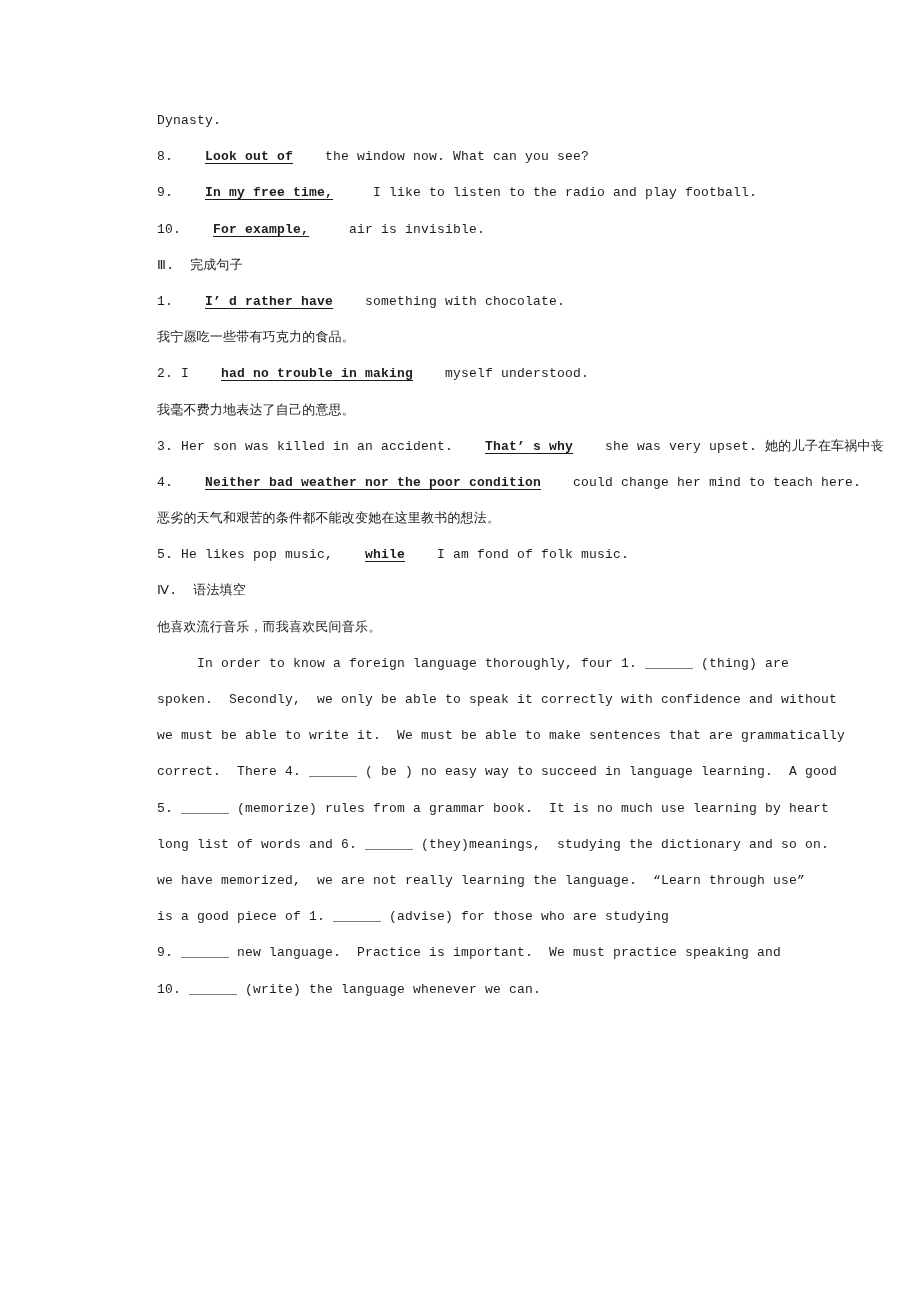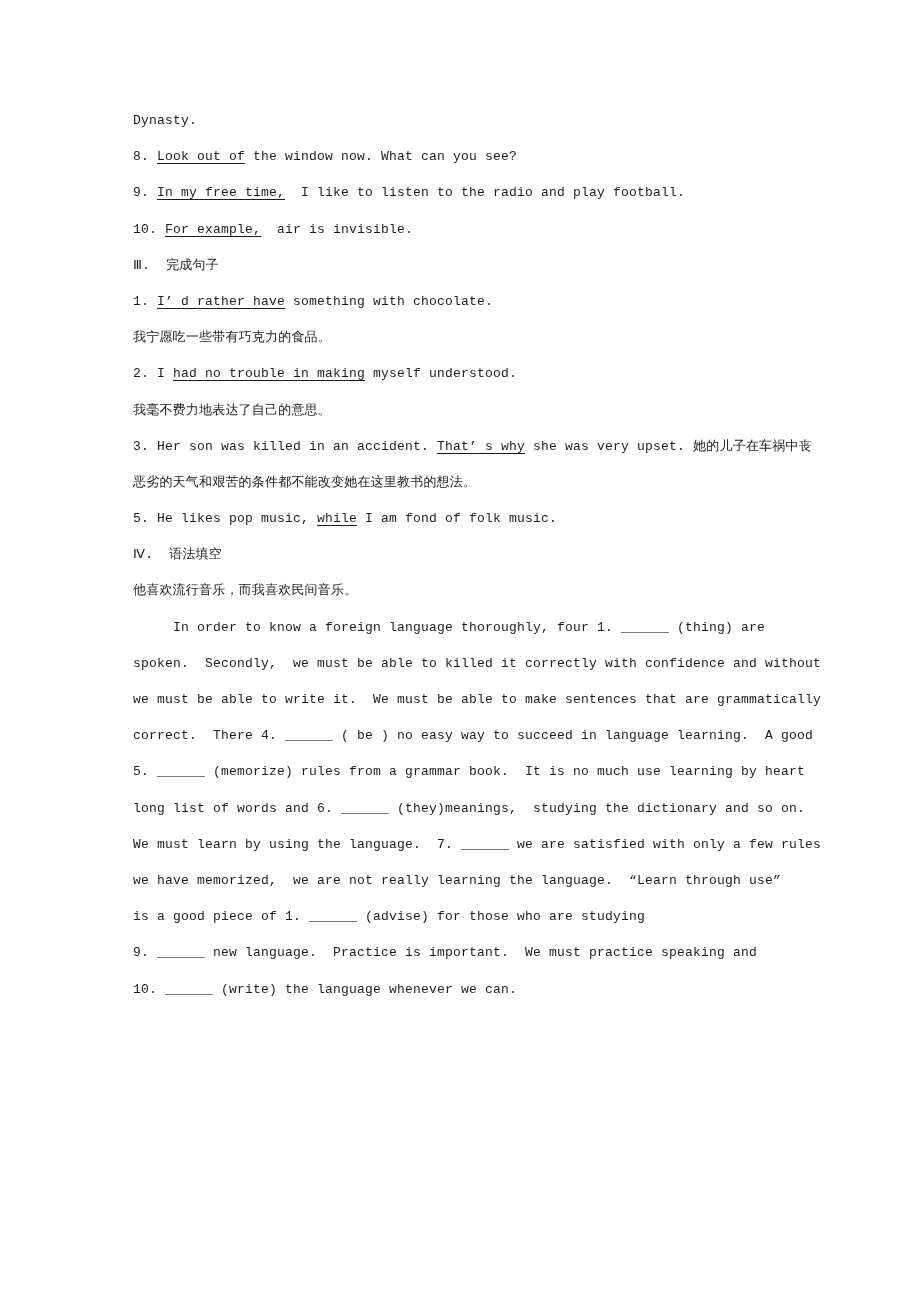--- a/index.html
+++ b/index.html
@@ -17,22 +17,22 @@
   .doc {
     padding: 103px 110px 0 133px;
   }
   .line {
     white-space: pre;
     font-size: 13px;
     line-height: 36.2px;
     height: 36.2px;
     letter-spacing: 0.2px;
   }
-  .line span { display: inline; }
-  .b { font-weight: normal; }
+  .line span { display: inline; margin-left: 24px; }
+  .b { font-weight: bold; }
   .u {
     text-decoration: underline;
     text-underline-offset: 3px;
     text-decoration-thickness: 1px;
   }
 </style>
 </head>
 <body>
 
 <div class="doc">
@@ -40,29 +40,29 @@
       <div class="line"><span>Dynasty.</span></div>
       <div class="line"><span>8. </span><span class="b u">Look out of</span><span> the window now. What can you see?</span></div>
       <div class="line"><span>9. </span><span class="b u">In my free time,</span><span>  I like to listen to the radio and play football.</span></div>
       <div class="line"><span>10. </span><span class="b u">For example,</span><span>  air is invisible.</span></div>
       <div class="line"><span>Ⅲ.  完成句子</span></div>
       <div class="line"><span>1. </span><span class="b u">I’ d rather have</span><span> something with chocolate.</span></div>
       <div class="line"><span>我宁愿吃一些带有巧克力的食品。</span></div>
       <div class="line"><span>2. I </span><span class="b u">had no trouble in making</span><span> myself understood.</span></div>
       <div class="line"><span>我毫不费力地表达了自己的意思。</span></div>
       <div class="line"><span>3. Her son was killed in an accident. </span><span class="b u">That’ s why</span><span> she was very upset. 她的儿子在车祸中丧</span></div>
+      <div class="line"><span>4. </span><span class="b u">Neither bad weather nor the poor condition</span><span> could change her mind to teach here.</span></div>
       <div class="line"><span>恶劣的天气和艰苦的条件都不能改变她在这里教书的想法。</span></div>
       <div class="line"><span>5. He likes pop music, </span><span class="b u">while</span><span> I am fond of folk music.</span></div>
       <div class="line"><span>Ⅳ.  语法填空</span></div>
       <div class="line"><span>他喜欢流行音乐，而我喜欢民间音乐。</span></div>
       <div class="line"><span>     In order to know a foreign language thoroughly, four 1. ______ (thing) are</span></div>
-      <div class="line"><span>spoken.  Secondly,  we must be able to killed it correctly with confidence and without</span></div>
+      <div class="line"><span>spoken.  Secondly,  we only be able to speak it correctly with confidence and without</span></div>
       <div class="line"><span>we must be able to write it.  We must be able to make sentences that are grammatically</span></div>
       <div class="line"><span>correct.  There 4. ______ ( be ) no easy way to succeed in language learning.  A good</span></div>
       <div class="line"><span>5. ______ (memorize) rules from a grammar book.  It is no much use learning by heart</span></div>
       <div class="line"><span>long list of words and 6. ______ (they)meanings,  studying the dictionary and so on.</span></div>
-      <div class="line"><span>We must learn by using the language.  7. ______ we are satisfied with only a few rules</span></div>
       <div class="line"><span>we have memorized,  we are not really learning the language.  “Learn through use”</span></div>
       <div class="line"><span>is a good piece of 1. ______ (advise) for those who are studying</span></div>
       <div class="line"><span>9. ______ new language.  Practice is important.  We must practice speaking and</span></div>
       <div class="line"><span>10. ______ (write) the language whenever we can.</span></div>
     </div>
 </div>
 
 </body></html>

